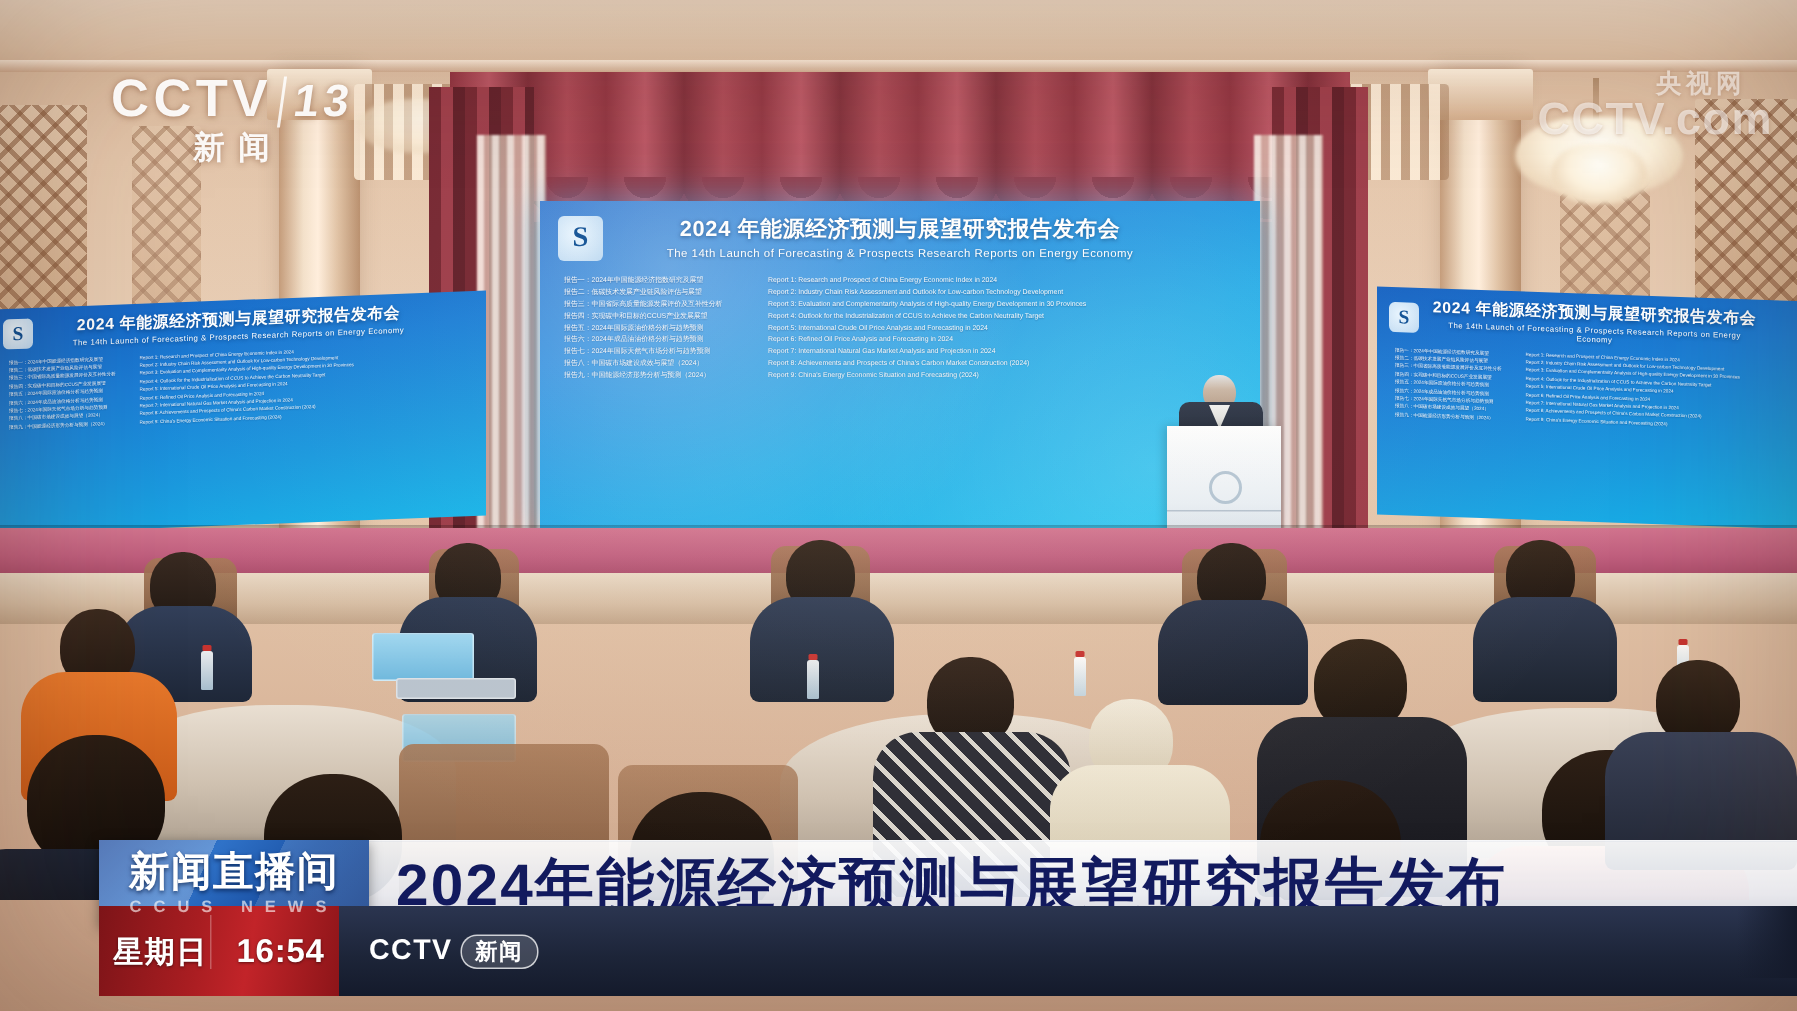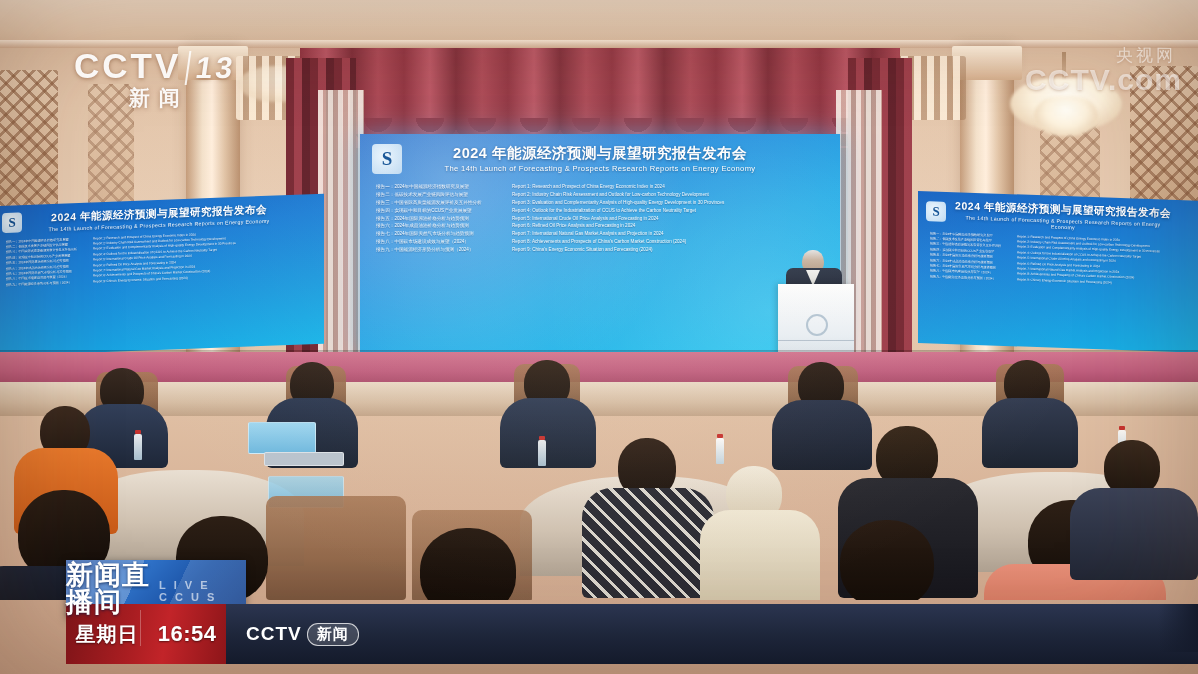--- a/index.html
+++ b/index.html
@@ -175,29 +175,29 @@
     font-family:"Liberation Sans",sans-serif;display:flex;align-items:baseline;gap:4px;}
   .chlogo .num{font-size:30px;font-weight:bold;
     border-left:2px solid rgba(255,255,255,.85);padding-left:7px;margin-left:2px;
     transform:skewX(-8deg);}
   .chlogo .cn{font-size:21px;font-weight:bold;letter-spacing:9px;margin-top:-2px;
     padding-left:8px;}
 
   
   .wmark{position:absolute;right:16px;top:44px;text-align:right;
     color:rgba(255,255,255,.55);text-shadow:0 1px 3px rgba(140,90,60,.35);}
-  .wmark .cn{font-size:17px;letter-spacing:3px;font-weight:normal;margin-right:6px;}
+  .wmark .cn{font-size:17px;letter-spacing:3px;font-weight:bold;margin-right:18px;}
   .wmark .en{font-size:30px;font-weight:bold;letter-spacing:1px;margin-top:-4px;text-align:center;}
 
   
   .lower{position:absolute;left:66px;top:560px;width:1132px;height:58px;display:flex;}
   .ll-logo{position:relative;width:180px;height:58px;
     background:linear-gradient(135deg,#1b4a9e 0%,#2f72c8 35%,#1d55a8 62%,#123c86 100%);
     box-shadow:0 2px 8px rgba(0,0,0,.4);
-    display:flex;flex-direction:row;align-items:center;justify-content:center;}
+    display:flex;flex-direction:column;align-items:center;justify-content:center;}
   .ll-logo::after{content:"";position:absolute;inset:0;
     background:linear-gradient(115deg,rgba(255,255,255,.26) 0 38%,transparent 38% 60%,rgba(255,255,255,.13) 60% 100%);}
   .ll-cn{position:relative;z-index:2;font-size:27px;font-weight:bold;color:#fff;
     letter-spacing:1px;text-shadow:0 1px 3px rgba(0,20,60,.7);line-height:1;}
   .ll-en{position:relative;z-index:2;font-size:11px;letter-spacing:8px;
     color:rgba(255,255,255,.62);margin-top:4px;font-weight:bold;}
   .ll-title{flex:1;height:58px;display:flex;align-items:center;padding-left:18px;
     background:linear-gradient(180deg,rgba(255,255,255,.93),rgba(236,240,248,.90) 62%,rgba(205,213,228,.88));
     border-top:1px solid rgba(255,255,255,.85);}
   .ll-title span{font-size:39px;font-weight:bold;color:#121a5e;letter-spacing:1.5px;
@@ -465,21 +465,24 @@
   </div>
 
   <div class="wmark">
     <div class="cn">央视网</div>
     <div class="en">CCTV.com</div>
   </div>
 
   <div class="lower">
     <div class="ll-logo">
       <div class="ll-cn">新闻直播间</div>
-      <div class="ll-en">LIVE CCUS</div>
+      <div class="ll-en">CCUS NEWS</div>
+    </div>
+    <div class="ll-title">
+      <span>2024年能源经济预测与展望研究报告发布</span>
     </div>
   </div>
 
   <div class="ticker">
     <div class="tk-date">
       <span class="tk-day">星期日</span>
       <span class="tk-time">16:54</span>
     </div>
     <div class="tk-text">
       <span class="tk-badge">

